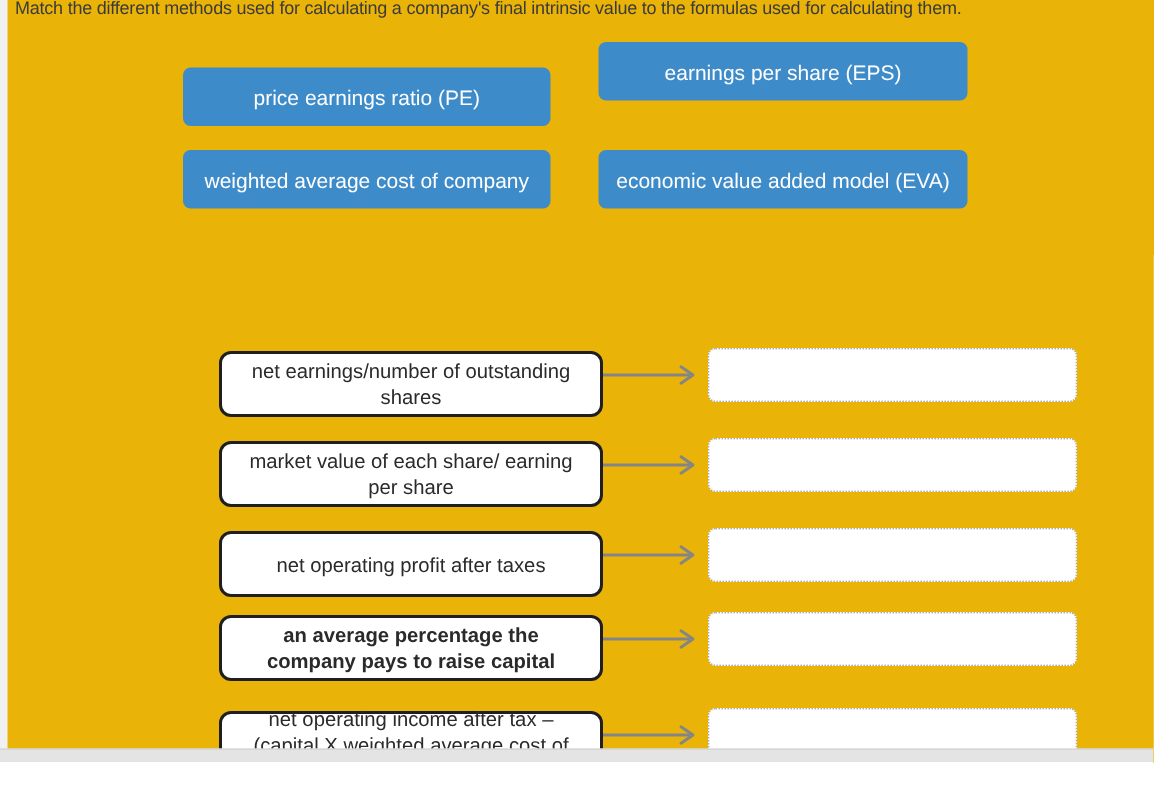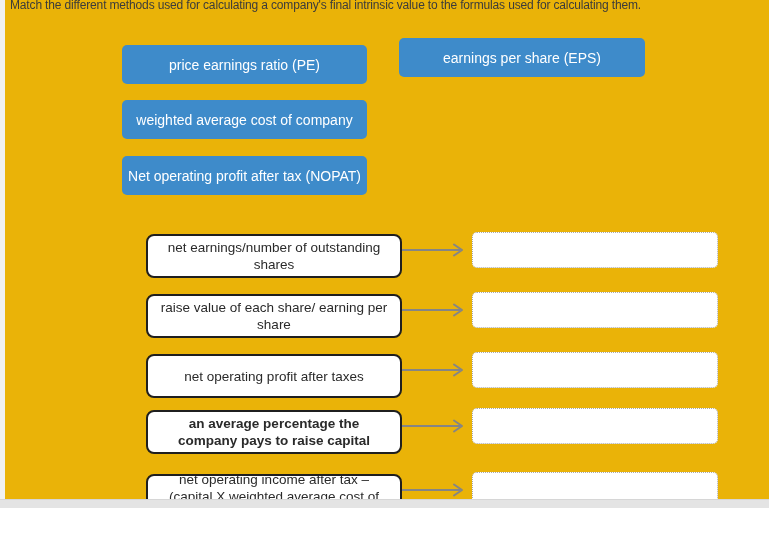--- a/index.html
+++ b/index.html
@@ -35,21 +35,21 @@
     border: none;
     border-radius: 5px;
     color: #ffffff;
     font-family: "Liberation Sans", sans-serif;
     font-size: 14px;
     text-align: center;
     padding: 0 6px;
     cursor: pointer;
   }
   #opt-0 { left: 122px; top: 45px; }
-  #opt-1 { left: 399px; top: 38px; width: 246px; }
+  #opt-1 { left: 399px; top: 28px; width: 246px; }
   #opt-2 { left: 122px; top: 100px; }
   #opt-3 { left: 399px; top: 100px; width: 246px; }
   #opt-4 { left: 122px; top: 156px; }
   .match-row {
     position: absolute; left: 146px;
     width: 572px; height: 44px;
     display: flex; align-items: center;
   }
   #row-0 { top: 228px; }
   #row-1 { top: 288px; }
@@ -91,33 +91,33 @@
 <body>
 
 <div class="stage">
   <div class="left-strip"></div>
 
   <div class="page-title">Match the different methods used for calculating a company's final intrinsic value to the formulas used for calculating them.</div>
 
   <button class="opt" id="opt-0">price earnings ratio (PE)</button>
   <button class="opt" id="opt-1">earnings per share (EPS)</button>
   <button class="opt" id="opt-2">weighted average cost of company</button>
-  <button class="opt" id="opt-4">Net operating profit after tax (NOPAT)</button>
+  <button class="opt" id="opt-3">economic value added model (EVA)</button>
 
   <div class="match-row" id="row-0">
     <div class="formula-box">net earnings/number of outstanding shares</div>
     <svg class="arrow" width="66" height="14" viewBox="0 0 66 14">
       <line x1="0" y1="7" x2="58" y2="7" stroke="#858585" stroke-width="2"></line>
       <path d="M52 1.5 L60 7 L52 12.5" fill="none" stroke="#858585" stroke-width="2" stroke-linecap="round" stroke-linejoin="round"></path>
     </svg>
     <div class="drop-box"></div>
   </div>
 
   <div class="match-row" id="row-1">
-    <div class="formula-box">raise value of each share/ earning per share</div>
+    <div class="formula-box">market value of each share/ earning per share</div>
     <svg class="arrow" width="66" height="14" viewBox="0 0 66 14">
       <line x1="0" y1="7" x2="58" y2="7" stroke="#858585" stroke-width="2"></line>
       <path d="M52 1.5 L60 7 L52 12.5" fill="none" stroke="#858585" stroke-width="2" stroke-linecap="round" stroke-linejoin="round"></path>
     </svg>
     <div class="drop-box"></div>
   </div>
 
   <div class="match-row" id="row-2">
     <div class="formula-box">net operating profit after taxes</div>
     <svg class="arrow" width="66" height="14" viewBox="0 0 66 14">

